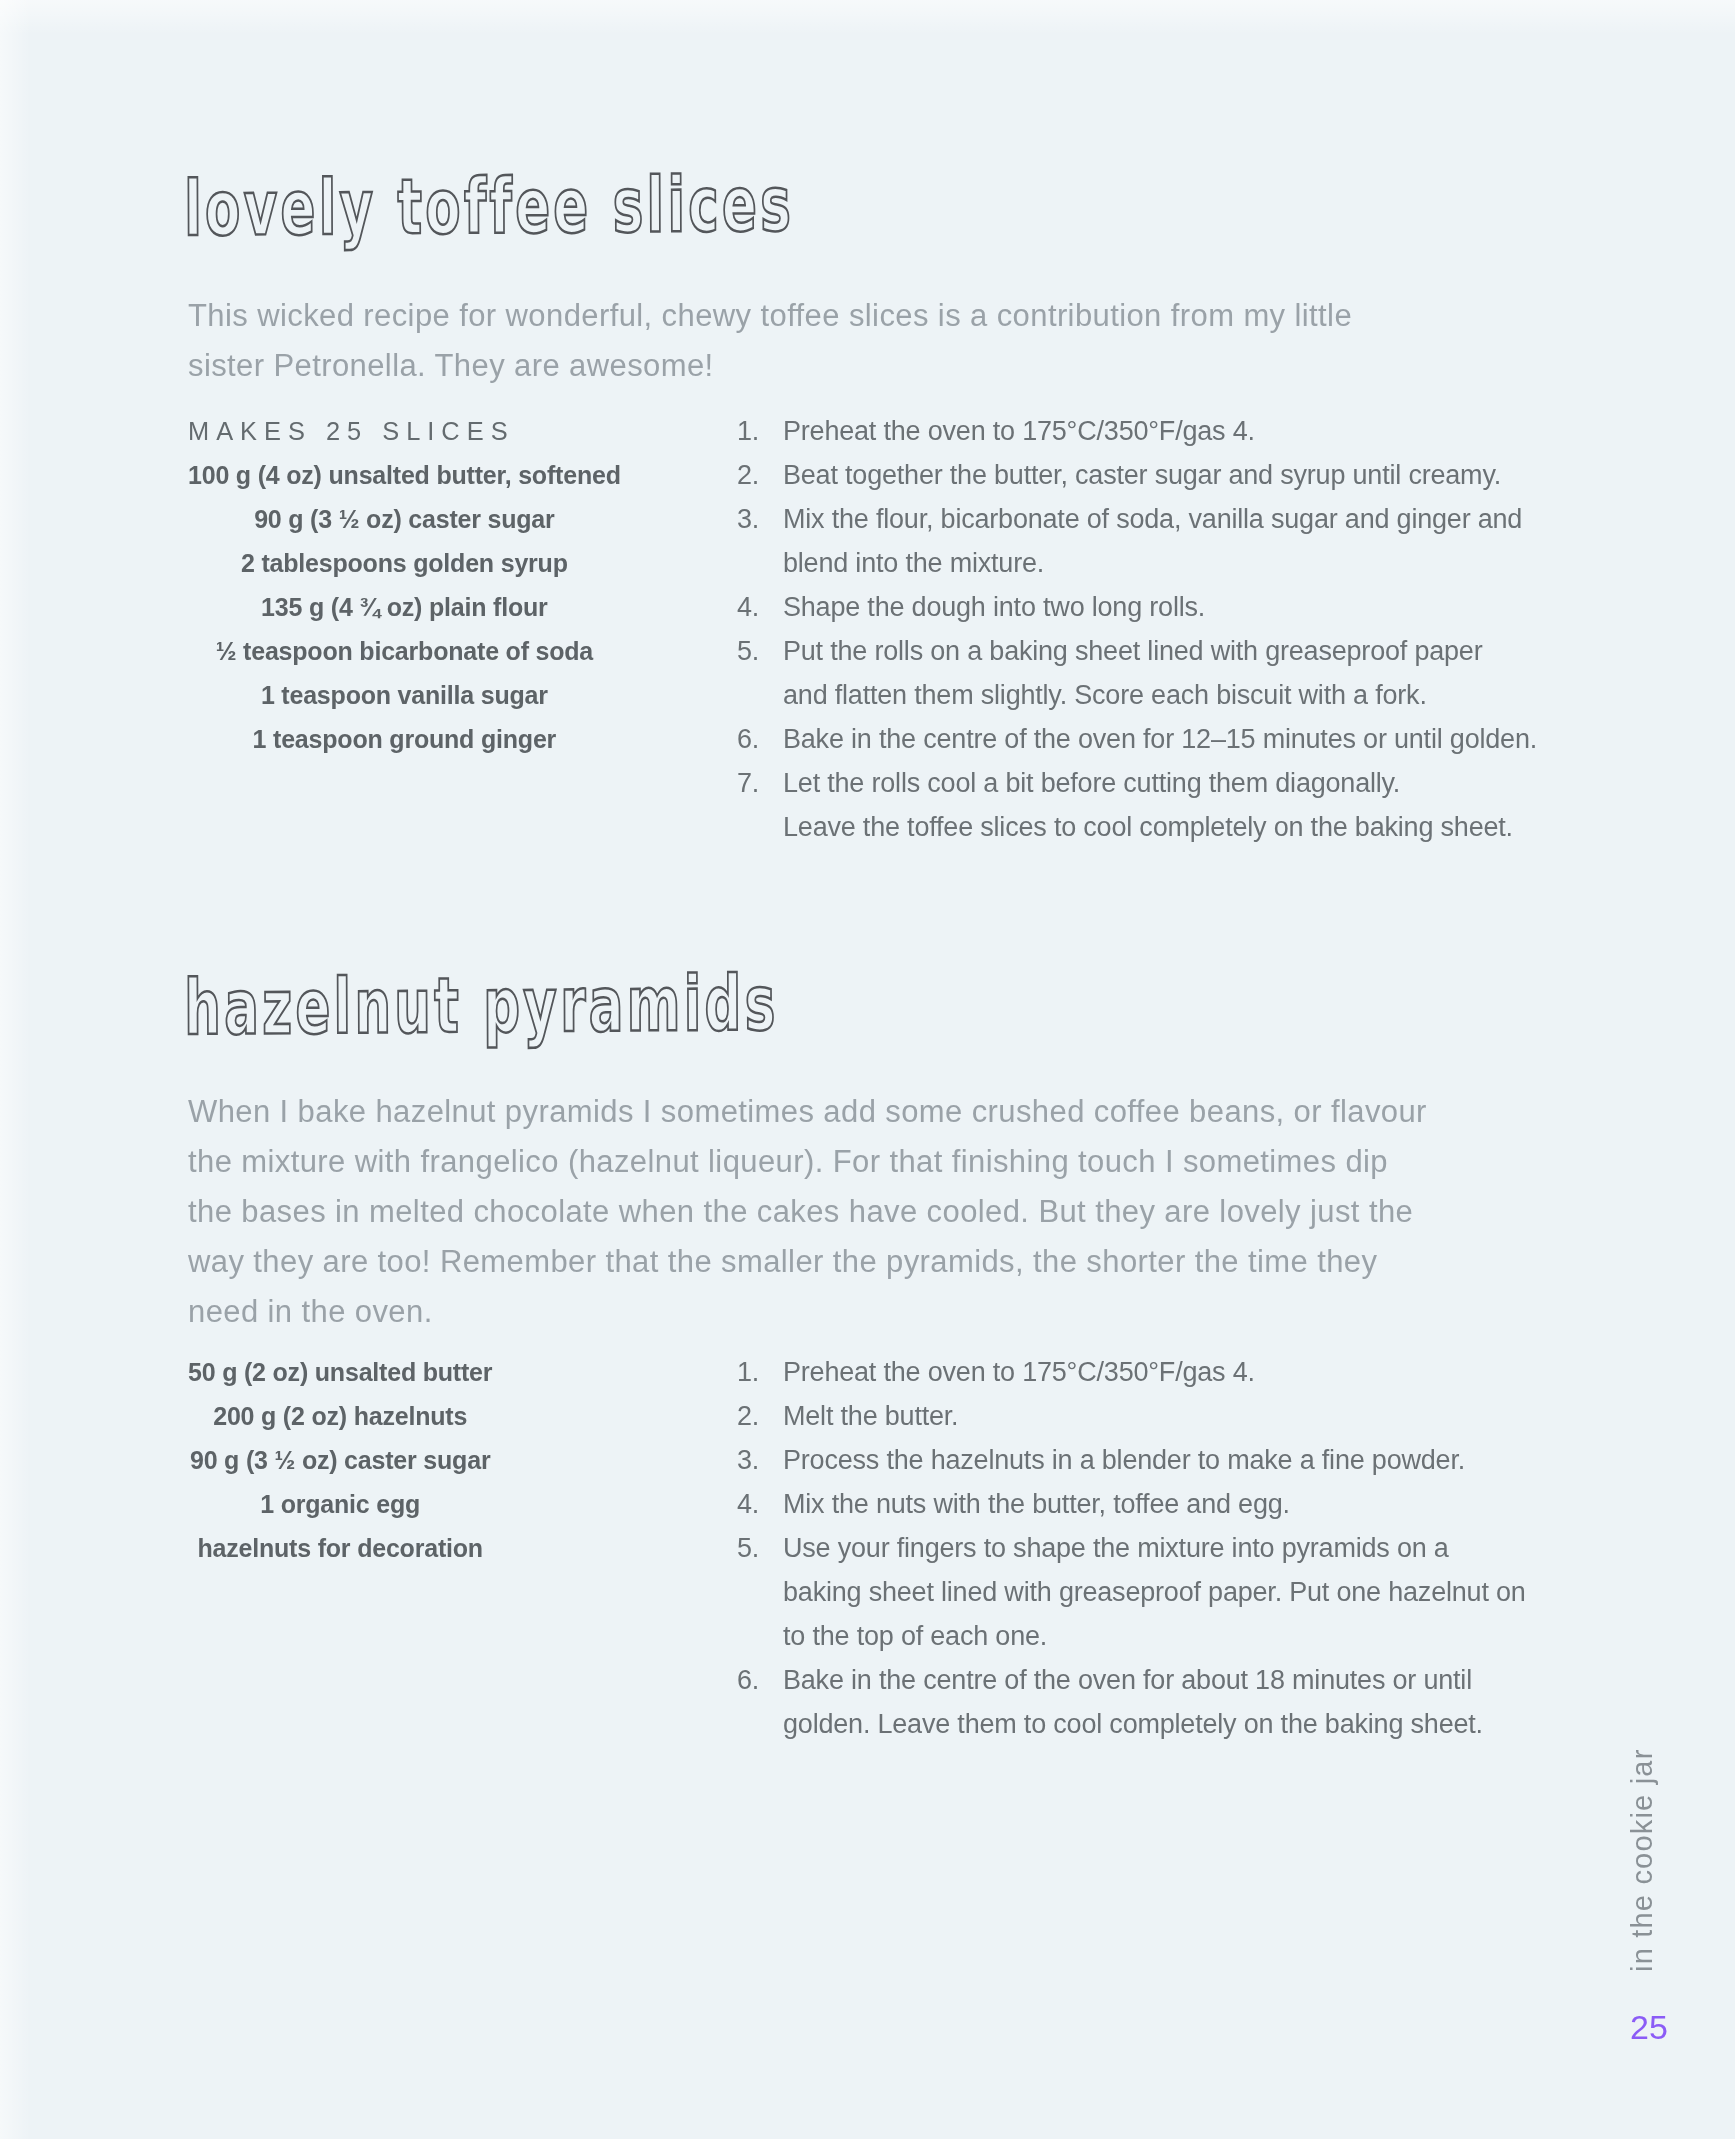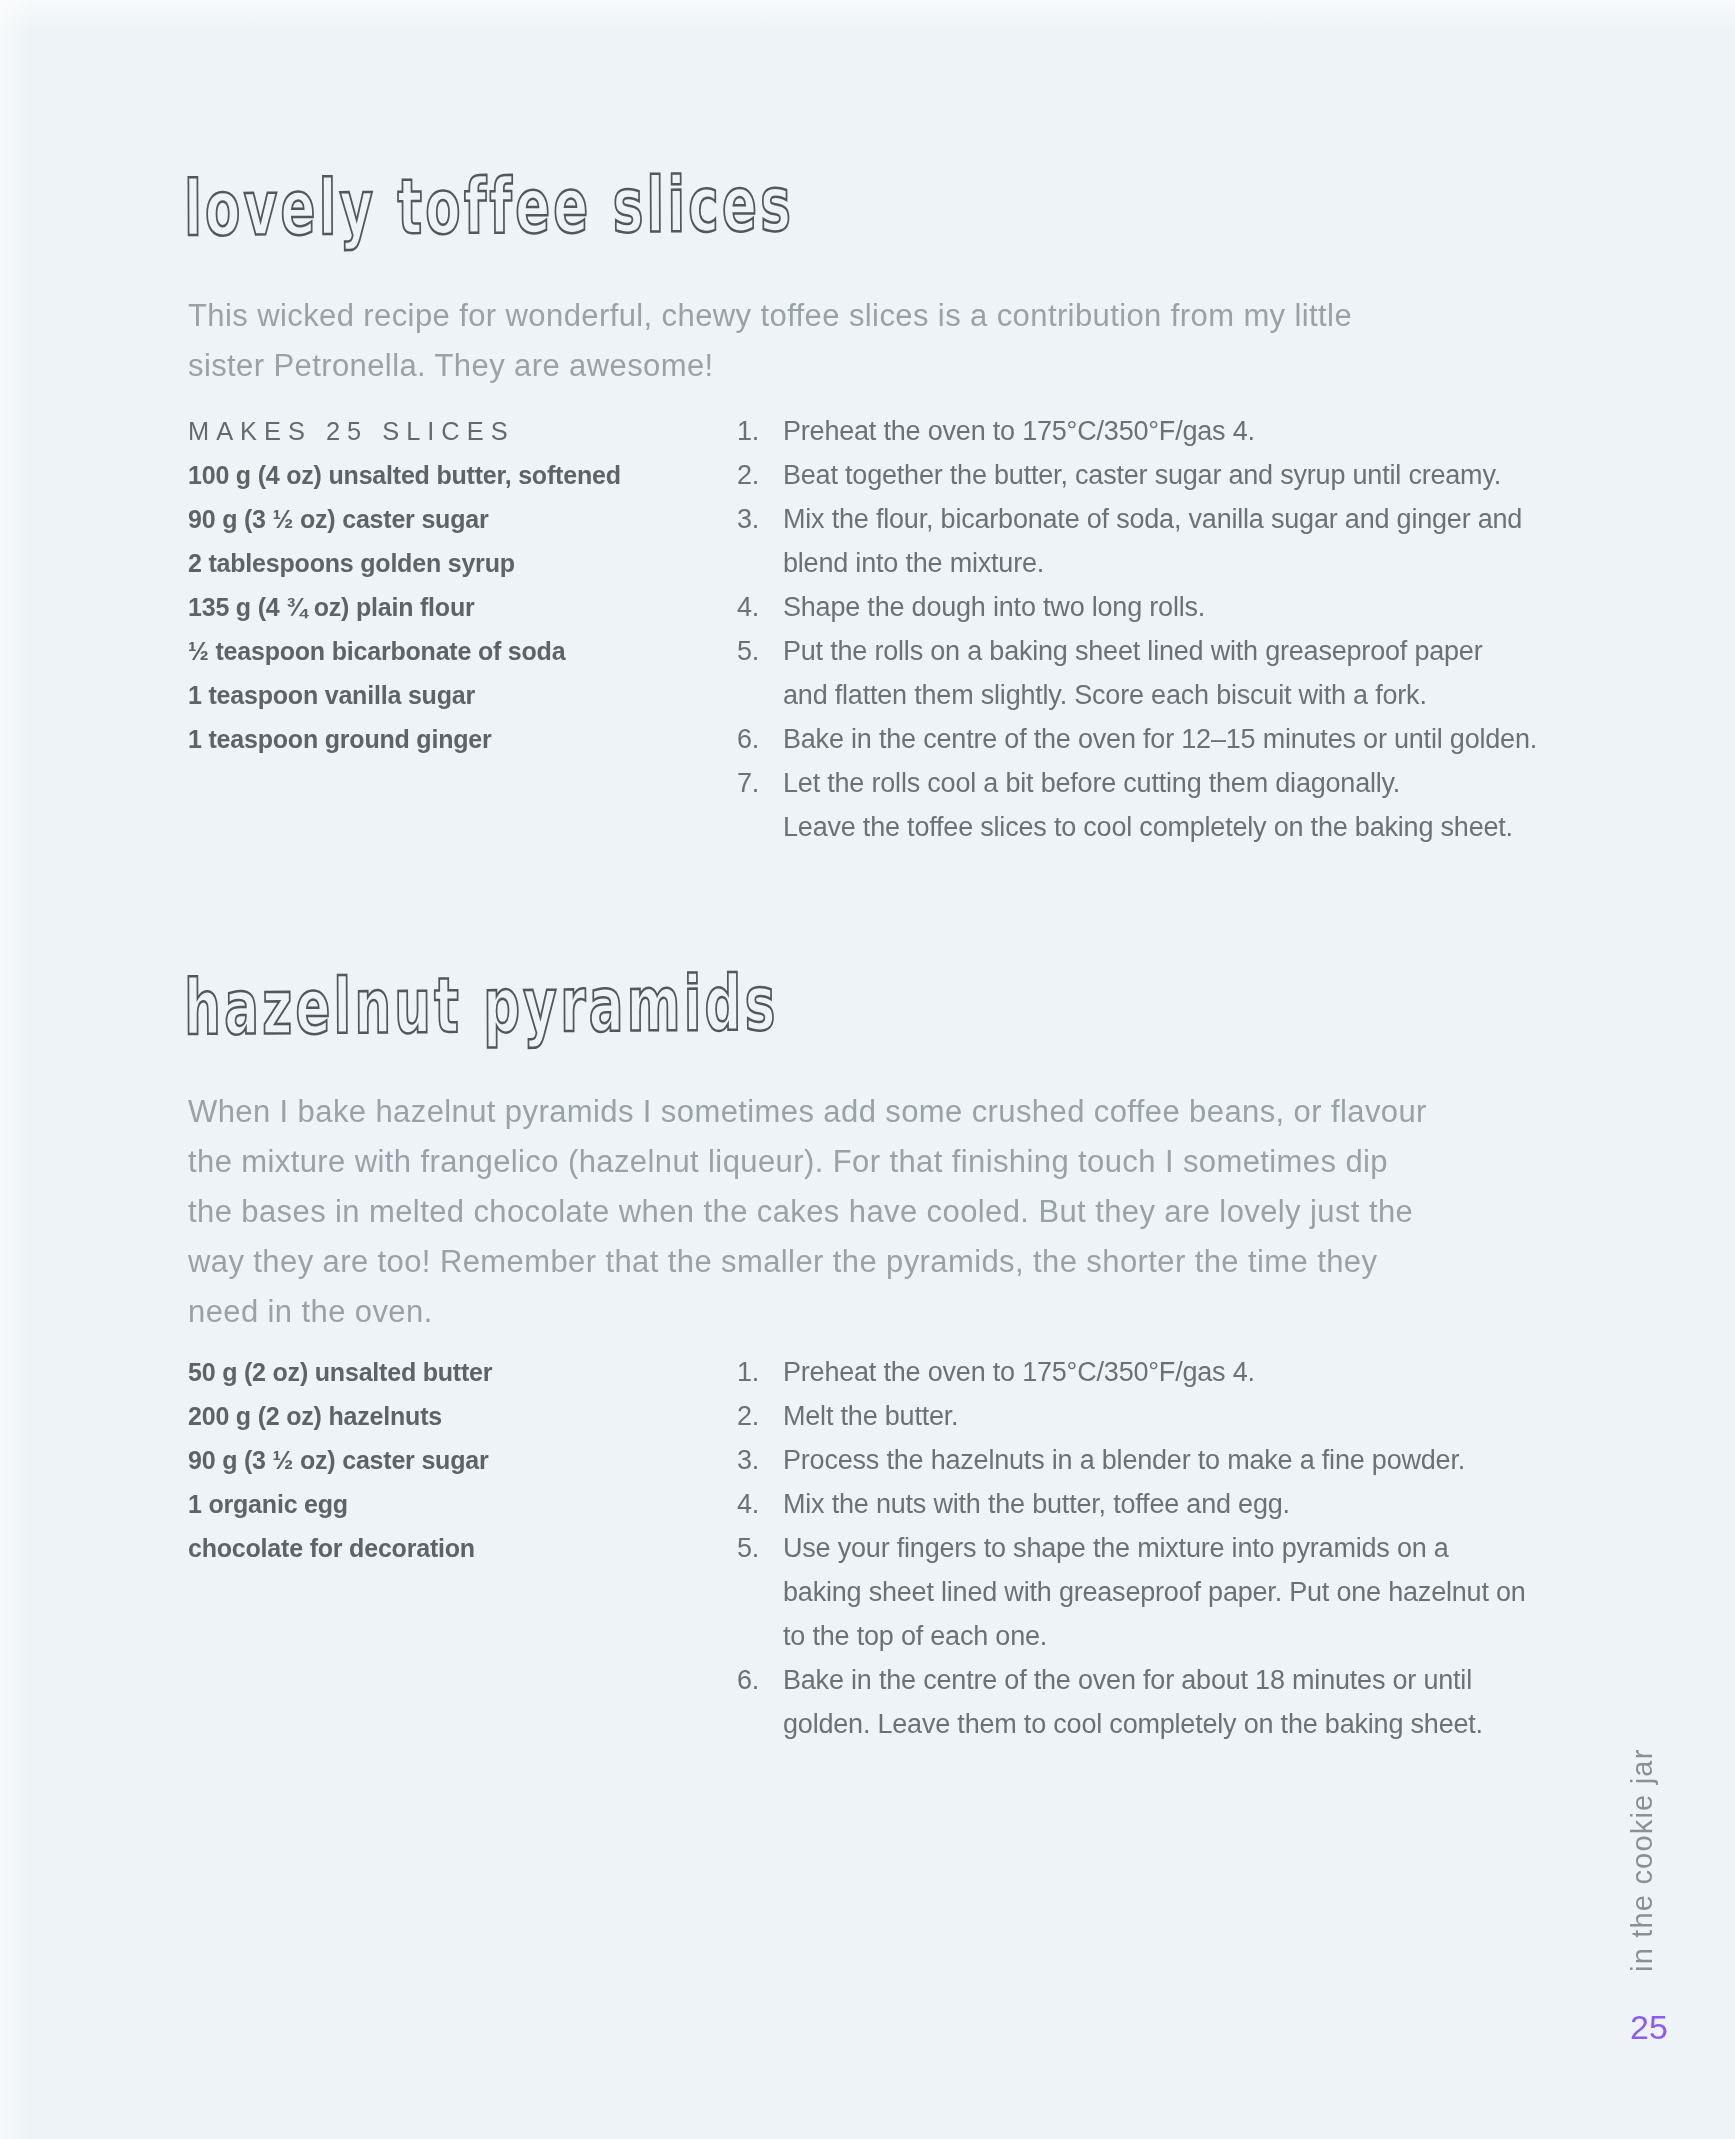--- a/index.html
+++ b/index.html
@@ -57,20 +57,21 @@
     line-height:44px;
     white-space:nowrap;
   }
 
   .ingredients{
     list-style:none;margin:0;padding:0;
     font-size:25px;
     font-weight:bold;
     letter-spacing:-0.2px;
     color:#5d6367;
+    text-align:center;
   }
   .ingredients li{line-height:44px;white-space:nowrap;}
 
   .steps{
     list-style:none;margin:0;padding:0;
     font-size:27px;
     letter-spacing:-0.2px;
     color:#6b7175;
   }
   .steps li{display:flex;line-height:44px;}
@@ -176,21 +177,21 @@
 way they are too! Remember that the smaller the pyramids, the shorter the time they
 need in the oven.</p>
 
 <div class="abs r2-left">
   <ul class="ingredients">
 
   <li>50 g (2 oz) unsalted butter</li>
       <li>200 g (2 oz) hazelnuts</li>
       <li>90 g (3 ½ oz) caster sugar</li>
       <li>1 organic egg</li>
-      <li>chocolate for decoration</li>
+      <li>hazelnuts for decoration</li>
     </ul>
 </div>
 
 <ol class="abs steps r2-steps">
 
     <li>
       <span class="num">1.</span>
       <span class="txt">Preheat the oven to 175°C/350°F/gas 4.</span>
     </li>
 

